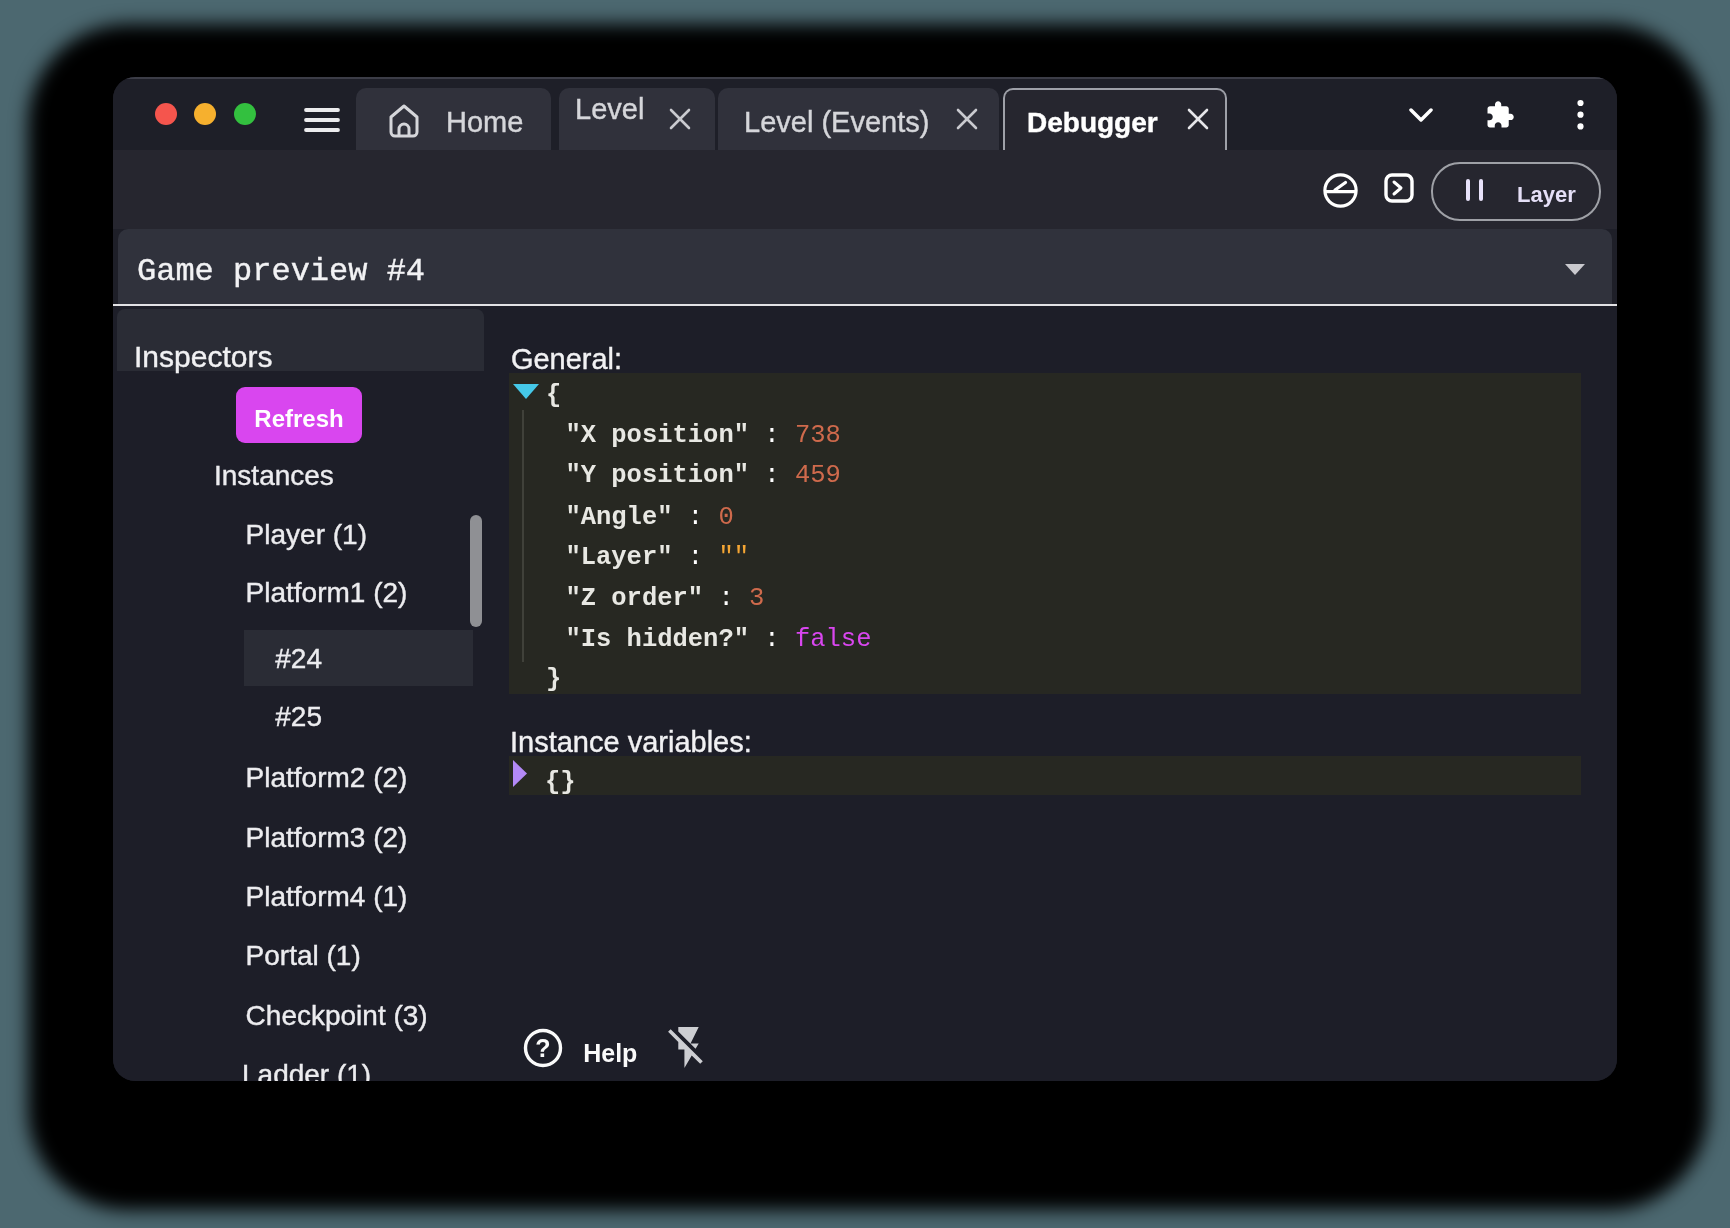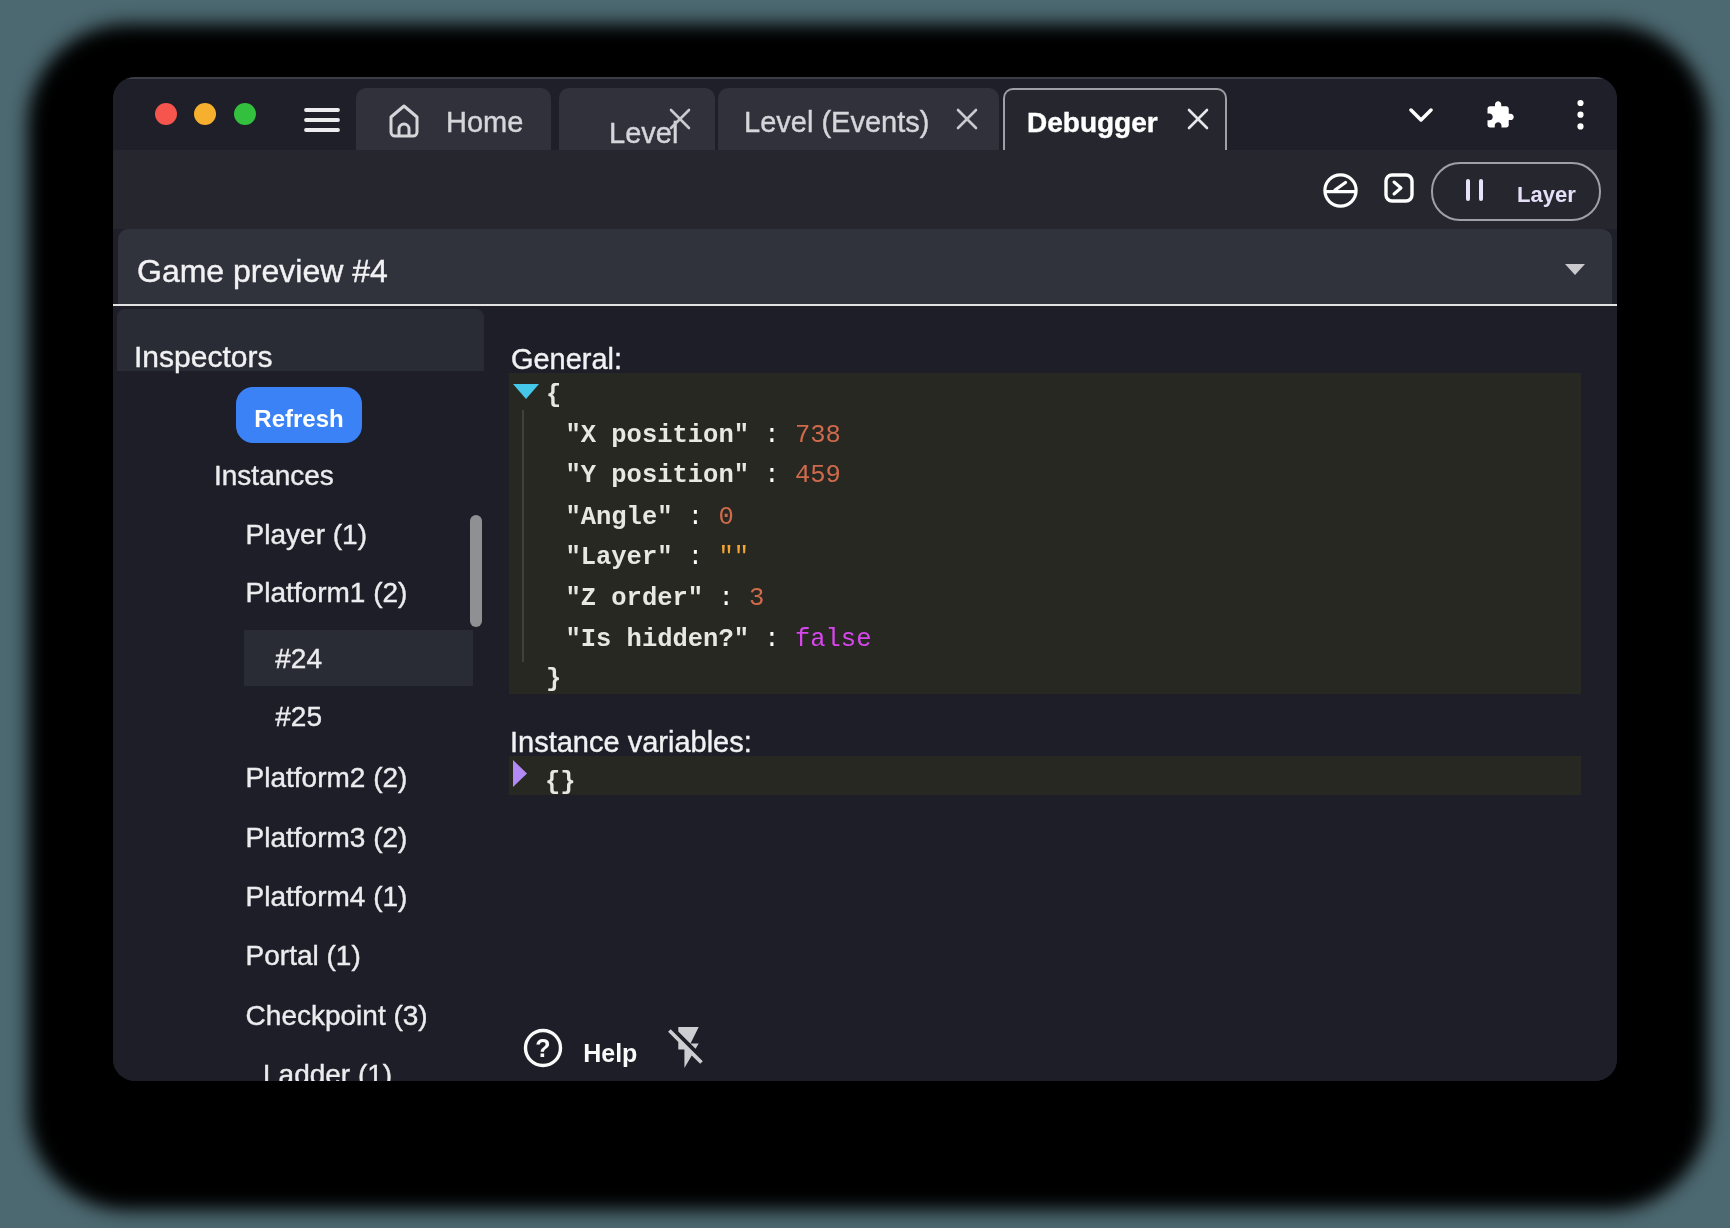--- a/index.html
+++ b/index.html
@@ -13,21 +13,21 @@
   #previewbar { left:5px; top:152px; width:1494px; height:75px; background:#30323C; border-radius:10px 10px 0 0; }
   #divider { left:0; top:227px; width:1504px; height:2px; background:#E2E2E5; }
   #content { left:0; top:229px; width:1504px; height:775px; background:#1D1E28; }
   #sideheader { left:4px; top:231.8px; width:367px; height:62px; background:#2A2C35; border-radius:8px 8px 0 0; }
   #selrow { left:131px; top:553px; width:229px; height:56px; background:#2A2C35; }
   #sidescroll { left:357px; top:438px; width:12px; height:112px; background:#8F9094; border-radius:6px; }
   .dot { width:22px; height:22px; border-radius:50%; top:26px; }
   .tab { top:11px; height:62px; background:#30313B; border-radius:10px 10px 0 0; }
   .tablabel { font-size:29px; color:#D5D6DA; white-space:pre; -webkit-text-stroke:0.4px currentColor; }
   #pausebtn { left:1317.7px; top:84.5px; width:170px; height:59px; border:2px solid #9EA0A6; border-radius:29px; }
-  #refresh { left:123px; top:310px; width:126px; height:56px; background:#3b82f6; border-radius:17px; color:#FFFFFF; font-size:24px; font-weight:700; display:flex; align-items:center; justify-content:center; padding-top:7px; }
+  #refresh { left:123px; top:310px; width:126px; height:56px; background:#d946ef; border-radius:9px; color:#FFFFFF; font-size:24px; font-weight:700; display:flex; align-items:center; justify-content:center; padding-top:7px; }
   .item { font-size:28px; color:#ECECEF; white-space:pre; -webkit-text-stroke:0.4px #ECECEF; }
   .label { font-size:29px; color:#F1F1F3; white-space:pre;margin-top:16px; -webkit-text-stroke:0.4px #F1F1F3; }
   .jbox { left:396px; width:1072px; background:#272822; }
   .mono { font-family:"Liberation Mono", monospace; font-size:25.5px; color:#E8E8E3; white-space:pre; font-weight:700; }
   .mcolon { color:#FFFFFF; font-weight:400; }
   .mnum { color:#CF6A4C; font-weight:400; }
   .mstr { color:#F5A634; font-weight:400; }
   .mbool { color:#d946ef; font-weight:400; }
 </style>
 </head>
@@ -52,21 +52,21 @@
       <line x1="2" y1="23" x2="34" y2="23"></line>
     </g>
   </svg>
   <div class="abs tab" id="tab1" style="left:243px; width:195px;"></div>
   <svg class="abs" style="left:274px; top:26px;" width="34" height="36" viewBox="0 0 34 36">
     <path d="M4 14 L17 3 L30 14 V29 a4 4 0 0 1 -4 4 H8 a4 4 0 0 1 -4 -4 Z" fill="none" stroke="#D5D6DA" stroke-width="3" stroke-linejoin="round"></path>
     <path d="M12 33 V26 a5 5 0 0 1 10 0 V33" fill="none" stroke="#D5D6DA" stroke-width="3"></path>
   </svg>
   <div class="abs tablabel" style="left:333px; top:28.5px;">Home</div>
   <div class="abs tab" id="tab2" style="left:446px; width:156px;"></div>
-  <div class="abs tablabel" style="left:462px; top:40px;margin-left:34px;">Level</div>
+  <div class="abs tablabel" style="left:462px; top:16px;">Level</div>
   <svg class="abs" style="left:555px; top:30px;" width="24" height="24" viewBox="0 0 24 24">
     <g stroke="#C9CACF" stroke-width="2.6" stroke-linecap="round">
         <line x1="3" y1="3" x2="21" y2="21"></line>
         <line x1="21" y1="3" x2="3" y2="21"></line>
       </g>
   </svg>
   <div class="abs tab" id="tab3" style="left:605px; width:281px;"></div>
   <div class="abs tablabel" style="left:631px; top:28.5px;">Level (Events)</div>
   <svg class="abs" style="left:842px; top:30px;" width="24" height="24" viewBox="0 0 24 24">
     <g stroke="#C9CACF" stroke-width="2.6" stroke-linecap="round">
@@ -103,38 +103,38 @@
   </svg>
   <svg class="abs" style="left:1271px; top:95.5px;" width="30" height="30" viewBox="0 0 30 30">
     <rect x="2" y="2" width="26" height="26" rx="6" fill="none" stroke="#FFFFFF" stroke-width="3.4"></rect>
     <polyline points="10,9 17,15 10,21" fill="none" stroke="#FFFFFF" stroke-width="3" stroke-linecap="round" stroke-linejoin="round"></polyline>
   </svg>
   <div class="abs" id="pausebtn"></div>
   <div class="abs" style="left:1353px; top:102px; width:4px; height:22px; background:#E8E2FA; border-radius:2px;"></div>
   <div class="abs" style="left:1366px; top:102px; width:4px; height:22px; background:#E8E2FA; border-radius:2px;"></div>
   <div class="abs" style="left:1404px; top:104.5px; font-size:22px; font-weight:700; color:#E5DFF7; white-space:pre;">Layer</div>
 
-  <div class="abs" style="left:24px; top:175.6px; font-size:32px; font-weight:500; color:#F2F2F4; white-space:pre; -webkit-text-stroke:0.4px #F2F2F4;">Game preview #4</div>
+  <div class="abs" style="left:24px; top:175.6px; font-size:32px; font-weight:500; color:#F2F2F4; white-space:pre;font-family:Liberation Mono, monospace; -webkit-text-stroke:0.4px #F2F2F4;">Game preview #4</div>
   <svg class="abs" style="left:1451px; top:185.5px;" width="22" height="13" viewBox="0 0 22 13">
     <path d="M1 1 L11 12 L21 1 Z" fill="#C9C9CE"></path>
   </svg>
 
   <div class="abs label" style="left:21px; top:247.4px; font-size:30px;">Inspectors</div>
   <div class="abs" id="refresh">Refresh</div>
   <div class="abs item" style="left:101px; top:383.3px;">Instances</div>
   <div class="abs item" style="left:132.6px; top:441.8px;">Player (1)</div>
   <div class="abs item" style="left:132.6px; top:499.5px;">Platform1 (2)</div>
   <div class="abs item" style="left:162.3px; top:566.1px;">#24</div>
   <div class="abs item" style="left:162.3px; top:623.7px;">#25</div>
   <div class="abs item" style="left:132.6px; top:685px;">Platform2 (2)</div>
   <div class="abs item" style="left:132.6px; top:744.5px;">Platform3 (2)</div>
   <div class="abs item" style="left:132.6px; top:803.9px;">Platform4 (1)</div>
   <div class="abs item" style="left:132.6px; top:863.4px;">Portal (1)</div>
   <div class="abs item" style="left:132.6px; top:922.8px;">Checkpoint (3)</div>
-  <div class="abs item" style="left:150px; top:982.3px;">Ladder (1)</div>
+  <div class="abs item" style="left:129px; top:982.3px;">Ladder (1)</div>
   <div class="abs" id="sidescroll"></div>
 
   <div class="abs label" style="left:397.9px; top:249.6px;">General:</div>
   <div class="abs jbox" style="top:296px; height:321px;"></div>
   <svg class="abs" style="left:400px; top:307px;" width="26" height="15" viewBox="0 0 26 15">
     <path d="M0 0 L26 0 L13 15 Z" fill="#45C8E8"></path>
   </svg>
   <div class="abs" style="left:408.5px; top:333px; width:2px; height:252px; background:#40413A;"></div>
   <div class="abs mono" style="left:433px; top:303.5px;">{</div>
   <div class="abs mono" style="left:452.4px; top:344.2px;">"X position"<span class="mcolon"> : </span><span class="mnum">738</span></div>

